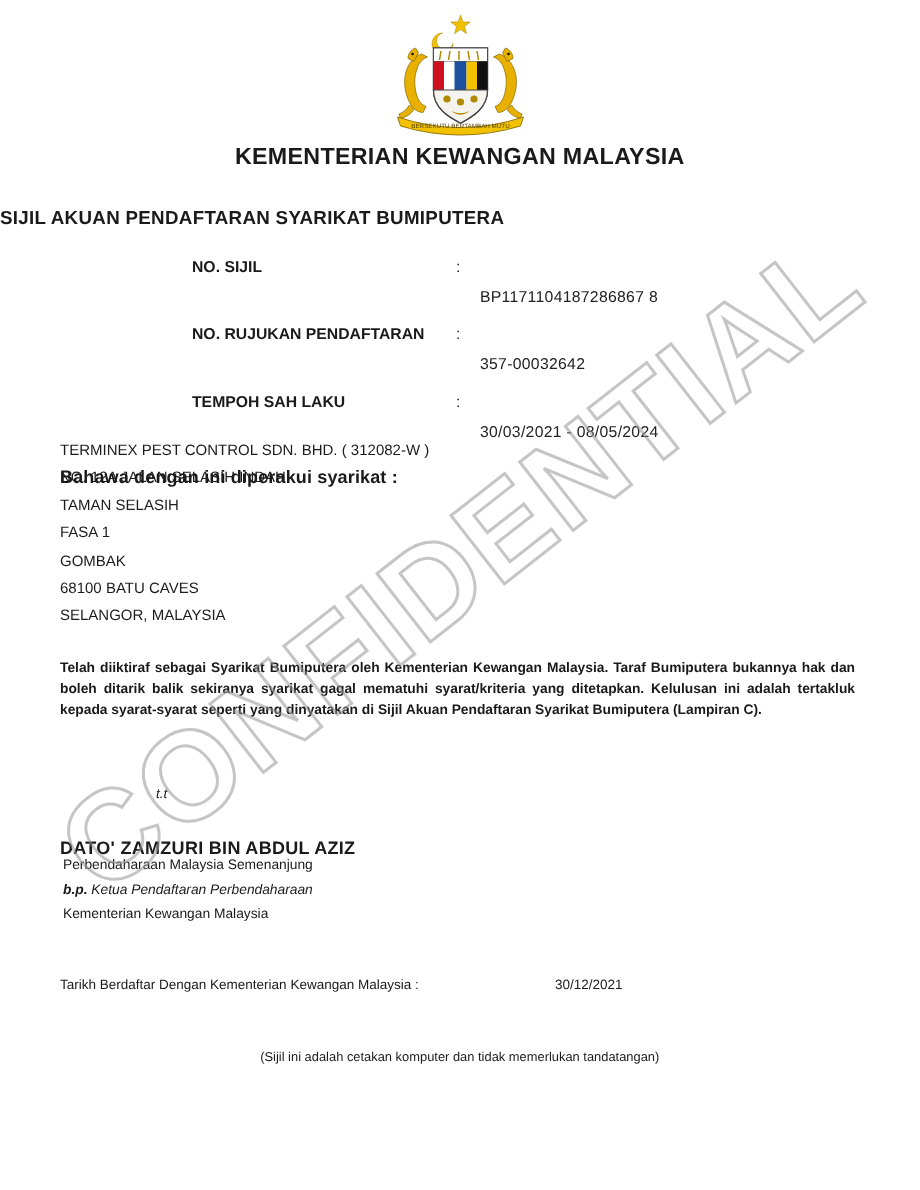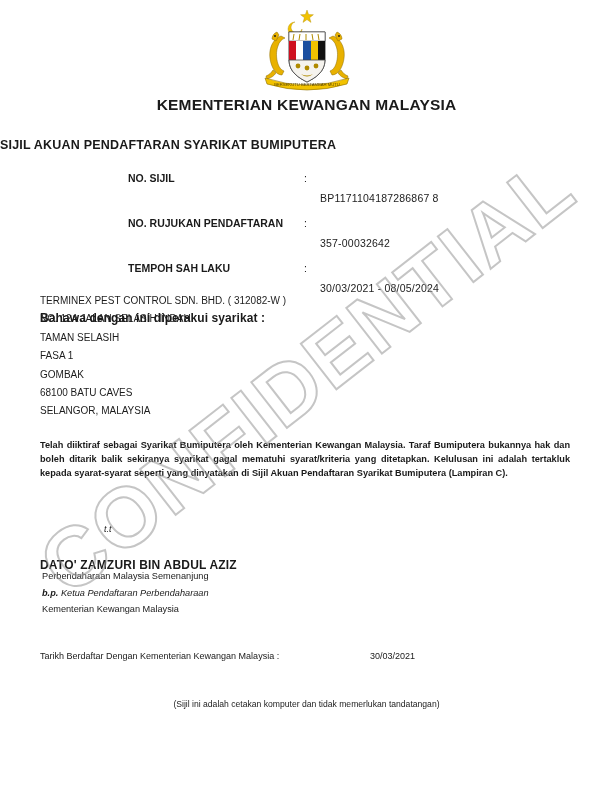--- a/index.html
+++ b/index.html
@@ -289,21 +289,21 @@
   <div class="sig-lines">
     <div>Perbendaharaan Malaysia Semenanjung</div>
     <div class="italic-line">
       <b>b.p.</b><span> Ketua Pendaftaran Perbendaharaan</span>
     </div>
     <div>Kementerian Kewangan Malaysia</div>
   </div>
 
   <div class="reg-date-row">
     <span class="reg-date-label">Tarikh Berdaftar Dengan Kementerian Kewangan Malaysia :</span>
-    <span class="reg-date-value">30/03/2021</span>
+    <span class="reg-date-value">30/12/2021</span>
   </div>
 
   <div class="footnote">(Sijil ini adalah cetakan komputer dan tidak memerlukan tandatangan)</div>
 
   <div class="watermark">
     <span>CONFIDENTIAL</span>
   </div>
 
 </div>
 

